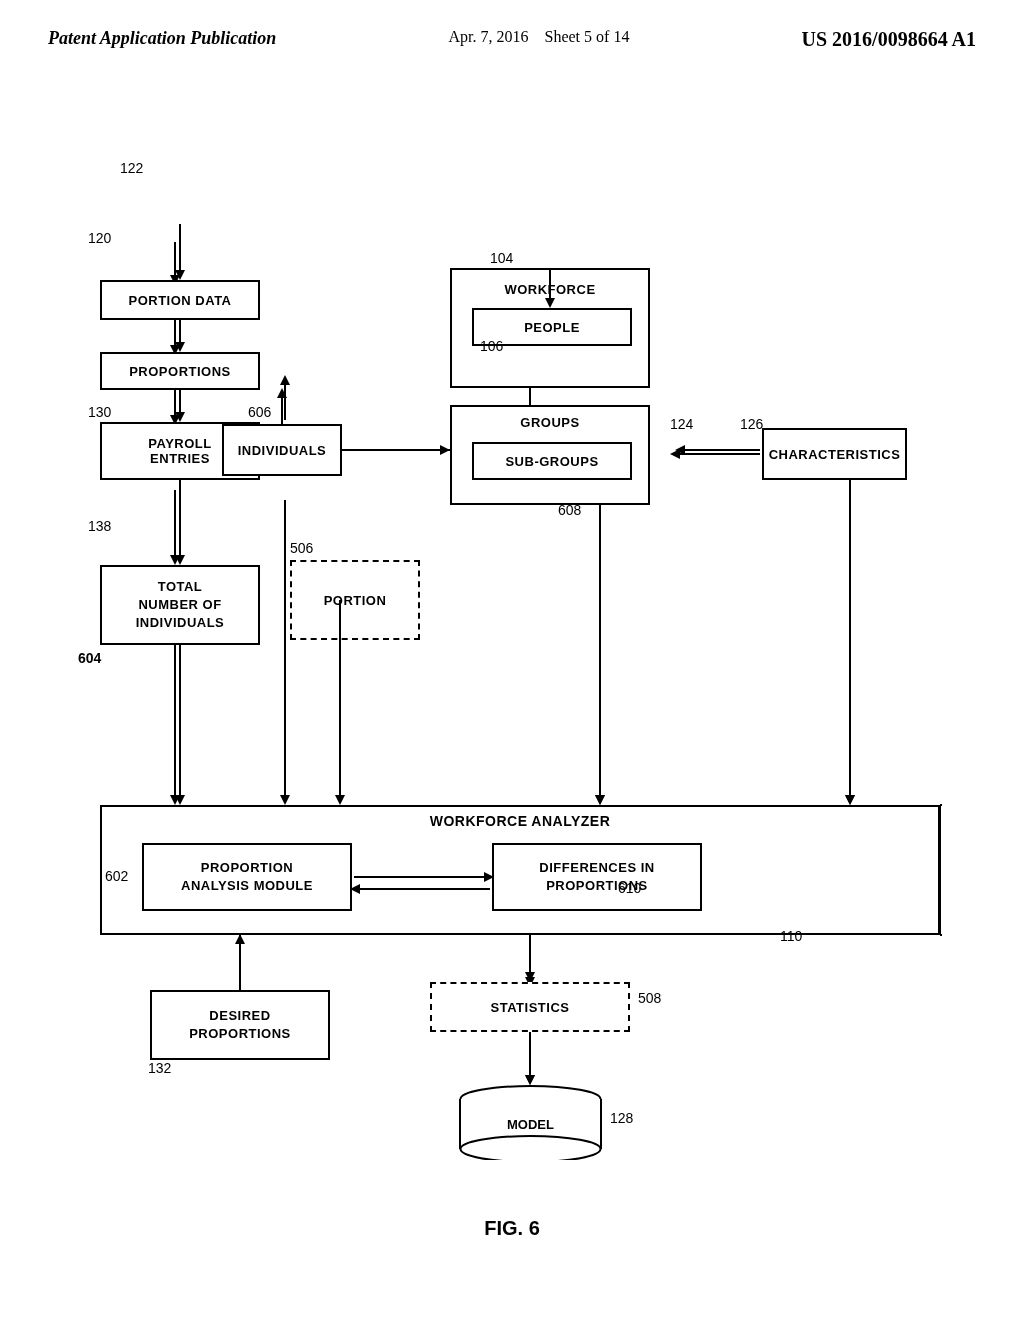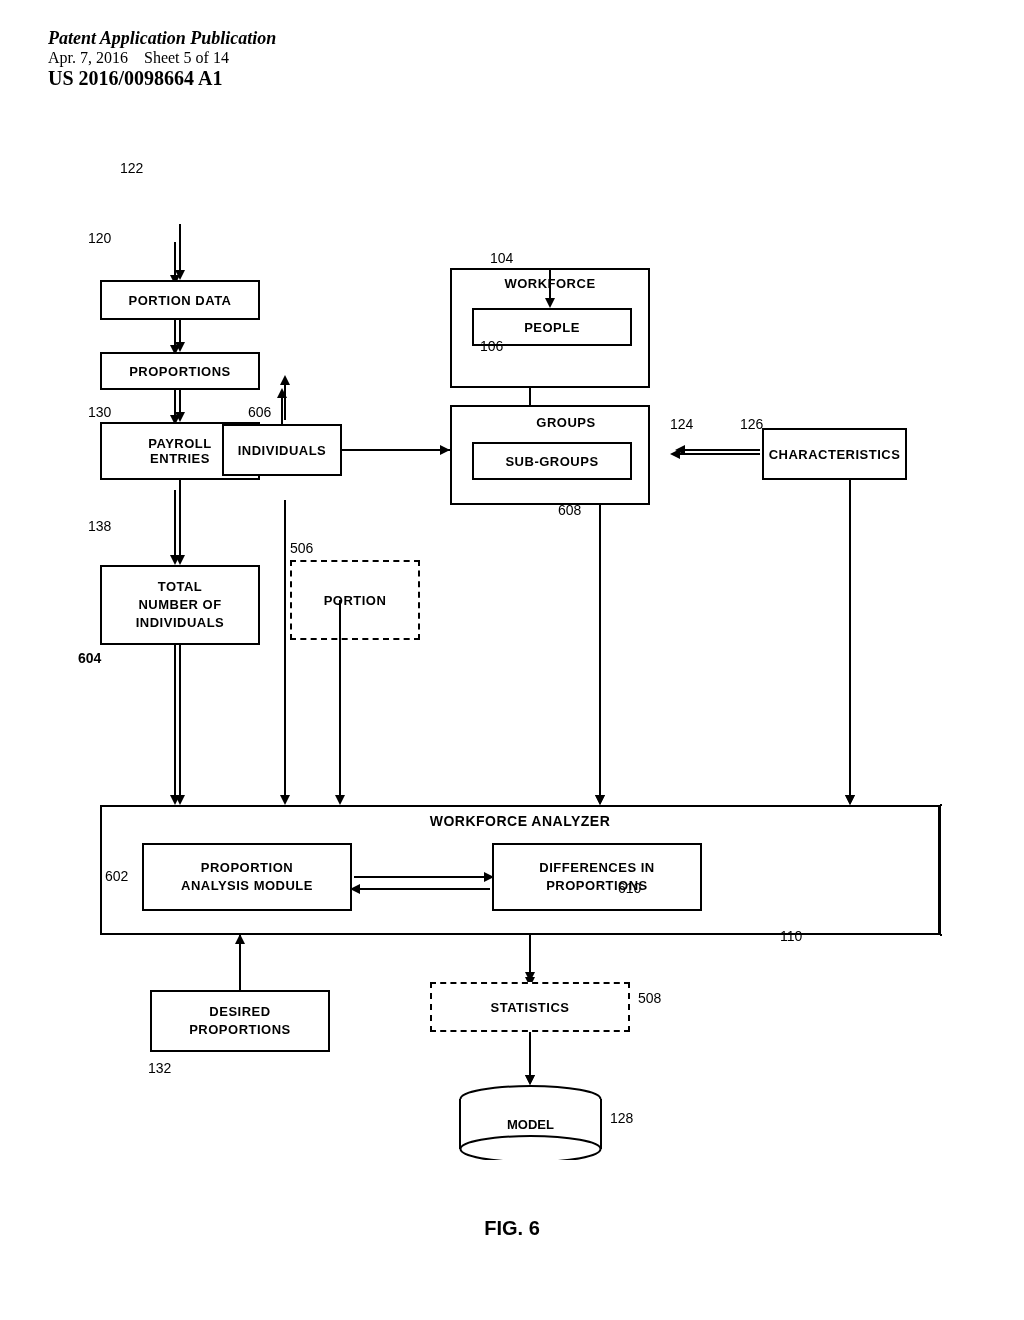--- a/index.html
+++ b/index.html
@@ -12,21 +12,20 @@
       overflow: hidden;
     }
 
     
     .header {
       display: flex;
       justify-content: space-between;
       align-items: flex-start;
       padding: 28px 48px 0 48px;
       border-bottom: none;
-      flex-direction: column;
     }
     .header-left {
       font-size: 18px;
       font-style: italic;
       font-weight: bold;
     }
     .header-center {
       font-size: 16px;
       text-align: center;
     }
@@ -194,37 +193,37 @@
     <span style="white-space:pre-line; line-height:1.4;">TOTAL
 NUMBER OF
 INDIVIDUALS</span>
   </div>
 
   <div class="ref-label" style="left:78px; top:530px;font-weight:bold;">604</div>
 
   <div class="ref-label" style="left:490px; top:130px;">104</div>
 
   <div class="box" style="left:450px; top:148px; width:200px; height:120px; border:2px solid #000;">
-    <span style="position:absolute; top:6px; left:0; width:100%; text-align:center;">WORKFORCE</span>
+    <span style="position:absolute; top:12px; left:0; width:100%; text-align:center;">WORKFORCE</span>
 
     <div class="box" style="position:absolute; left:20px; top:38px; width:160px; height:38px; border:2px solid #000;">
       <span>PEOPLE</span>
     </div>
   </div>
 
   <div class="ref-label" style="left:480px; top:218px;">106</div>
 
   <div class="ref-label" style="left:248px; top:284px;">606</div>
 
   <div class="box" style="left:222px; top:304px; width:120px; height:52px;">
     <span>INDIVIDUALS</span>
   </div>
 
   <div class="box" style="left:450px; top:285px; width:200px; height:100px; border:2px solid #000;">
-    <span style="position:absolute; top:8px; left:0; width:100%; text-align:center;margin-left:16px;">GROUPS</span>
+    <span style="position:absolute; top:8px; left:0; width:100%; text-align:center;">GROUPS</span>
 
     <div class="box" style="position:absolute; left:20px; top:35px; width:160px; height:38px; border:2px solid #000;">
       <span>SUB-GROUPS</span>
     </div>
   </div>
 
   <div class="ref-label" style="left:670px; top:296px;">124</div>
 
   <div class="ref-label" style="left:740px; top:296px;">126</div>
 
@@ -262,21 +261,21 @@
       <polygon points="248,82 258,77 258,87" fill="#000"></polygon>
     </svg>
   </div>
 
   <div class="ref-label" style="left:105px; top:748px;">602</div>
 
   <div class="ref-label" style="left:618px; top:760px;">610</div>
 
   <div class="ref-label" style="left:780px; top:808px;">110</div>
 
-  <div class="box" style="left:150px; top:870px; width:180px; height:62px;">
+  <div class="box" style="left:150px; top:870px; width:180px; height:70px;">
     <span style="white-space:pre-line; line-height:1.4;">DESIRED
 PROPORTIONS</span>
   </div>
 
   <div class="ref-label" style="left:148px; top:940px;">132</div>
 
   <div class="box box-dashed" style="left:430px; top:862px; width:200px; height:50px;">
     <span>STATISTICS</span>
   </div>
 

